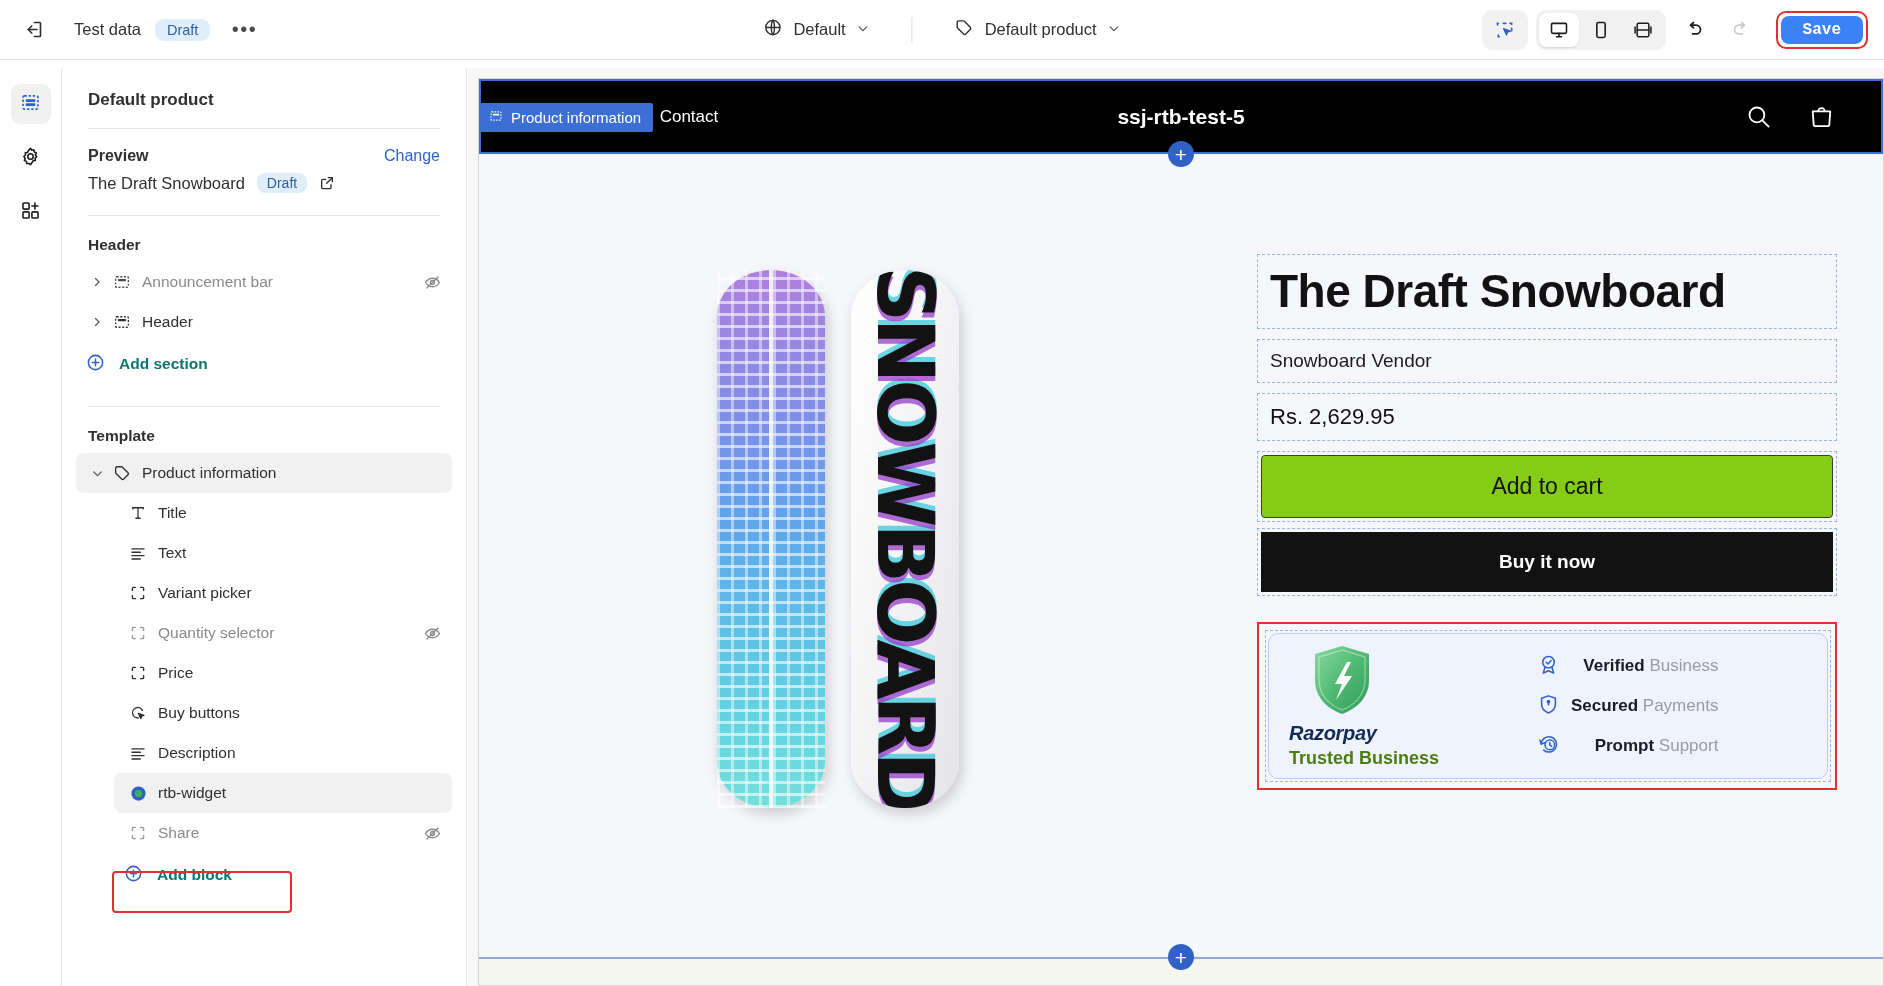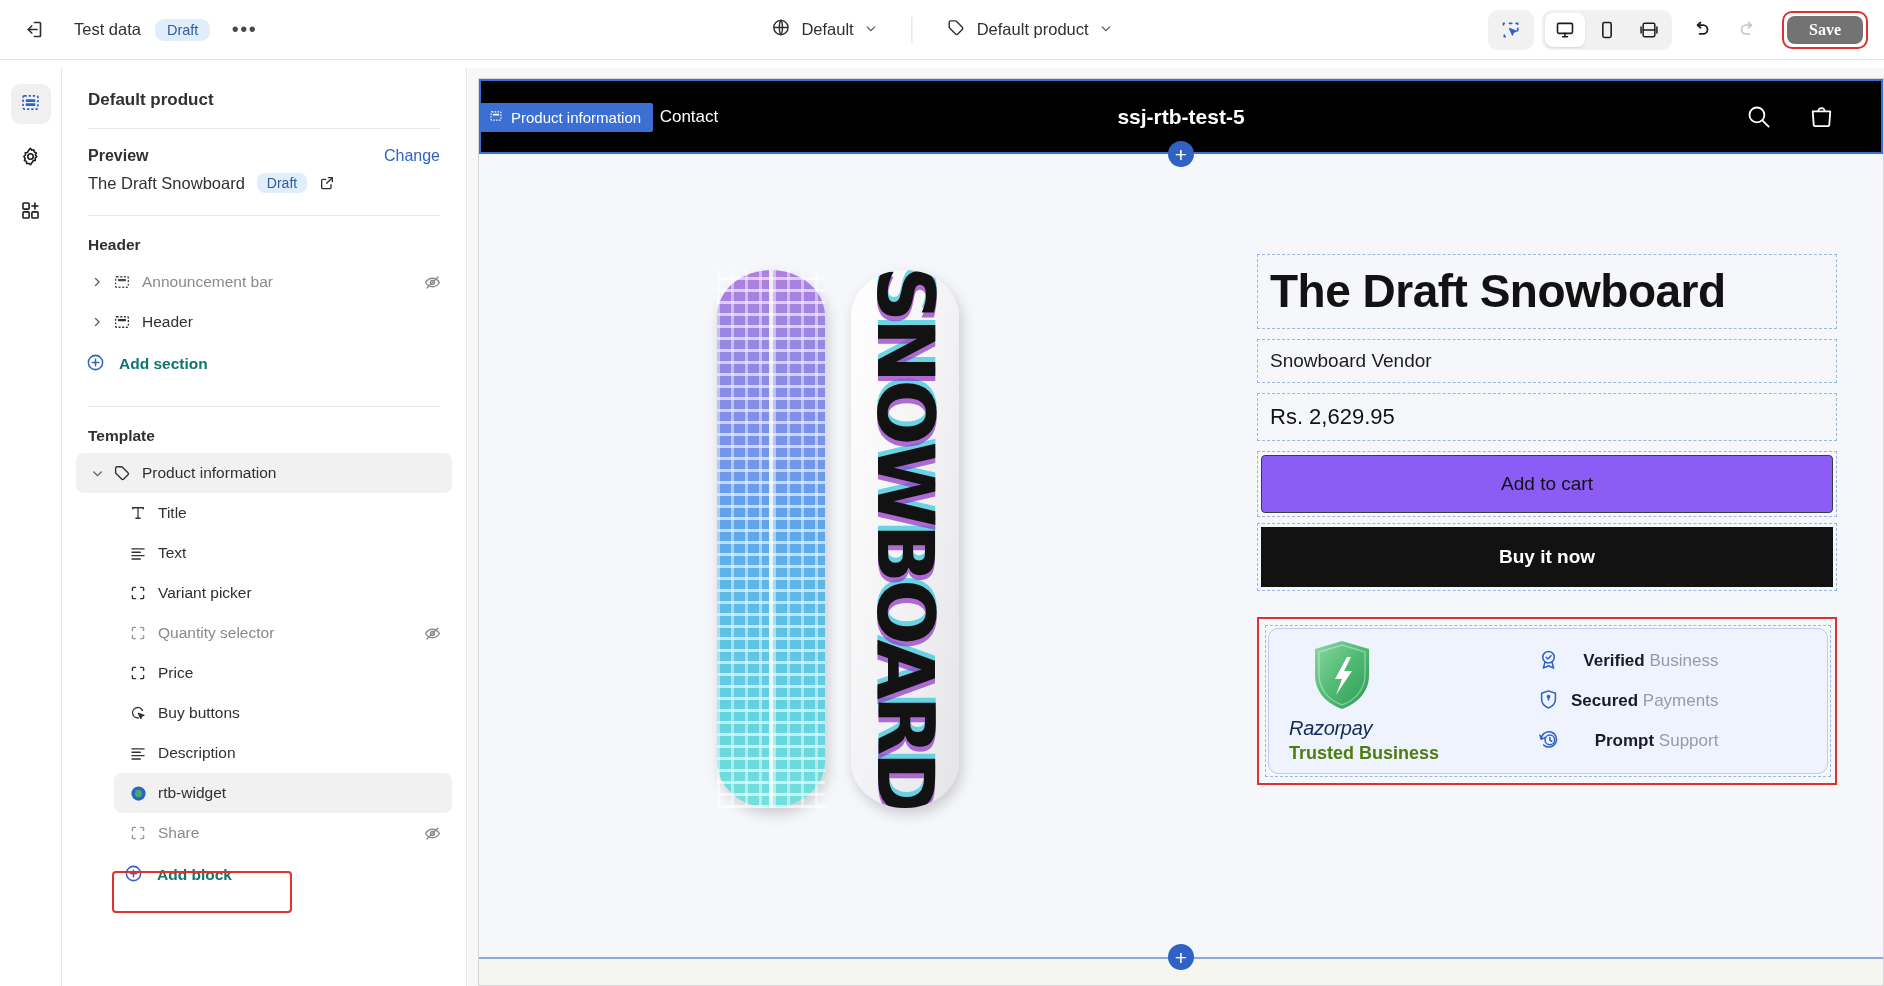--- a/index.html
+++ b/index.html
@@ -31,21 +31,21 @@
   .badge-draft {
     margin-left: 14px; background: #e0eefc; color: #2f5f9e;
     font-size: 14.5px; padding: 3px 12px; border-radius: 9px; white-space: nowrap;
   }
   .dots-btn { margin-left: 16px; font-size: 20px; color: #4a4a4a; letter-spacing: 1.5px;
     width: 36px; height: 32px; display:flex; align-items:center; justify-content:center;
     border-radius:7px; cursor:pointer; }
 
   .topbar-center {
     position: absolute; left: 50%; transform: translateX(-50%);
-    display: flex; align-items: center; gap: 8px;
+    display: flex; align-items: center; gap: 16px;
   }
   .selector {
     display: flex; align-items: center; gap: 11px;
     padding: 7px 12px; border-radius: 8px; cursor: pointer;
     font-size: 16.5px; color: #303030; white-space: nowrap;
   }
   .vdivider { width: 1px; height: 26px; background: #d9d9d9; margin: 0 14px; }
 
   .topbar-right {
     position: absolute; right: 16px; display: flex; align-items: center; gap: 0;
@@ -62,23 +62,23 @@
   .seg-btn.active-white { background: #ffffff; box-shadow: 0 1px 2px rgba(0,0,0,.12); }
   .inspect-wrap {
     background: #f1f1f1; border-radius: 10px; padding: 3px; margin-right: 8px;
   }
   .undo-btn { width: 40px; height: 36px; display:flex; align-items:center;
     justify-content:center; cursor:pointer; border-radius:8px; margin-left: 8px; }
   .save-wrap {
     margin-left: 14px; border: 2.5px solid #e03030; border-radius: 10px; padding: 3px;
   }
   .save-btn {
-    background: #737373; color: #ffffff; border: none;
+    background: #3b82f6; color: #ffffff; border: none;
     font-size: 16px; font-weight: bold; padding: 5px 22px;
-    border-radius: 8px; cursor: pointer; font-family: Liberation Serif, serif;
+    border-radius: 8px; cursor: pointer; font-family: Liberation Mono, monospace;
   }
 
   
   .rail {
     position: absolute; top: 68px; left: 0;
     width: 62px; height: 918px;
     background: #ffffff; border-right: 1px solid #e3e3e3;
     display: flex; flex-direction: column; align-items: center;
     padding-top: 16px; gap: 14px;
   }
@@ -249,23 +249,23 @@
     background: transparent;
   }
   .prod-title {
     font-size: 46px; font-weight: bold; color: #121212;
     line-height: 1.16; letter-spacing: -.5px;
   }
   .prod-vendor { font-size: 19px; color: #1c1c1c; }
   .prod-price { font-size: 22px; color: #121212; }
   .btn-blk { border: 1.5px dashed #9db6e0; margin-bottom: 6px; }
   .btn-cart {
-    width: 100%; background: #8b5cf6; color: #121212;
+    width: 100%; background: #84cc16; color: #121212;
     border: 1.5px solid #3c3c3c; border-radius: 4px;
-    font-size: 19px; padding: 17px 0; cursor: pointer;
+    font-size: 23px; padding: 17px 0; cursor: pointer;
     font-family: inherit;
   }
   .btn-buy {
     width: 100%; background: #121212; color: #ffffff;
     border: none; font-size: 19px; font-weight: bold;
     padding: 19px 0; cursor: pointer; font-family: inherit;
   }
 
   
   .rtb-outer {
@@ -281,21 +281,21 @@
     display: flex; align-items: center;
     padding: 14px 8px 14px 20px; gap: 28px;
     height: 146px;
   }
   .rtb-brand { width: 196px; flex: none; }
   .rzp-shield {
     width: 62px; height: 72px; position: relative; margin-bottom: 6px;
     margin-left: 22px;
   }
   .rzp-name {
-    font-size: 20px; font-weight: normal; font-style: italic;
+    font-size: 20px; font-weight: bold; font-style: italic;
     color: #122a55; letter-spacing: -.3px;
   }
   .rzp-sub { font-size: 18px; font-weight: bold; color: #4d7c0f; margin-top: 3px; }
   .rtb-feats { display: flex; flex-direction: column; gap: 13px; padding-left: 24px; }
   .feat { display: flex; align-items: center; gap: 11px; white-space: nowrap; justify-content: space-between; }
   .feat-txt { font-size: 17px; color: #9a9aa5; }
   .feat-txt b { color: #1b1b28; }
 
   .footer-strip {
     position: absolute; bottom: 0; left: 0; right: 0; height: 28px;

